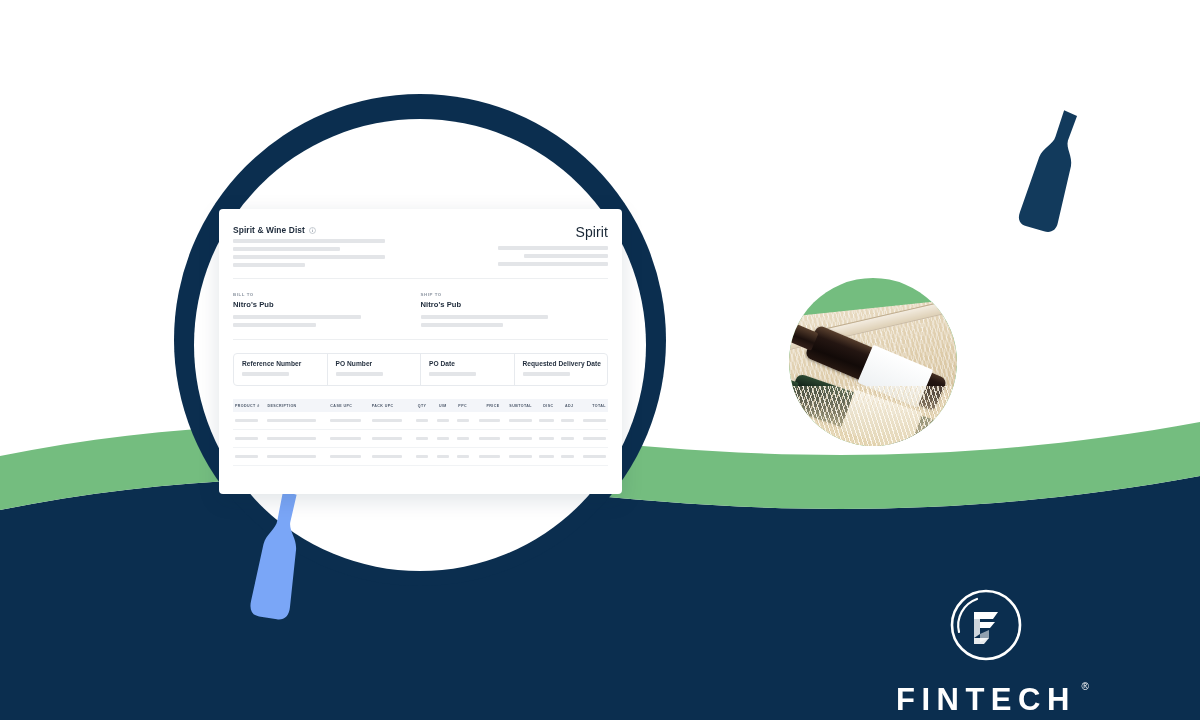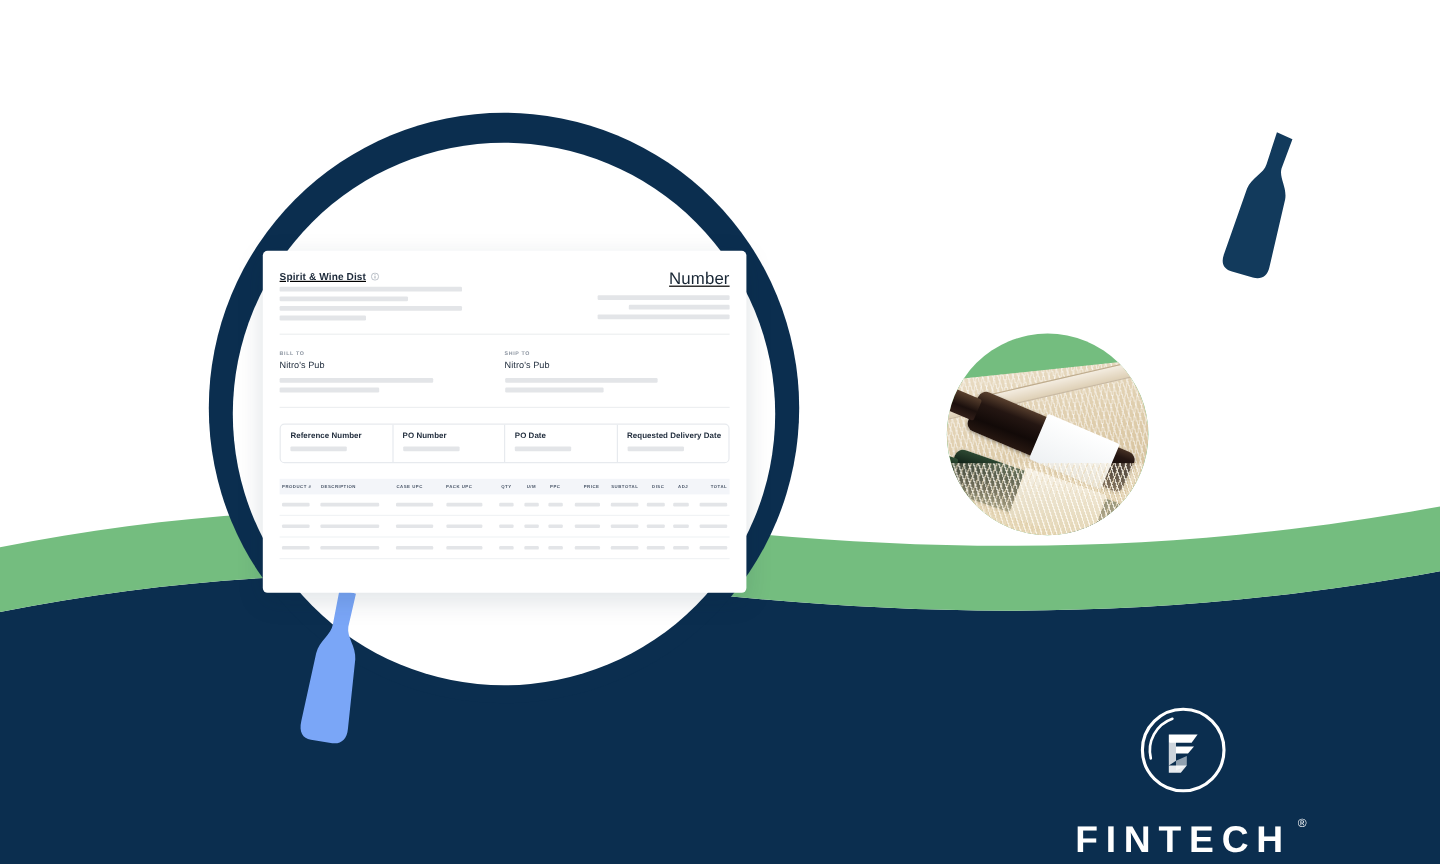--- a/index.html
+++ b/index.html
@@ -137,21 +137,21 @@
     position: absolute;
     left: 219px; top: 209px;
     width: 403px; height: 285px;
     background: #ffffff;
     border-radius: 4px;
     box-shadow: 0 6px 22px rgba(10,35,60,0.13);
     overflow: hidden;
     padding: 16px 14px 0 14px;
   }
 
-  .inv-head { display: flex; justify-content: space-between; align-items: flex-start; text-decoration: underline; }
+  .inv-head { display: flex; justify-content: space-between; align-items: flex-start; }
   .inv-company {
     display: flex; align-items: center; gap: 4px;
     font-size: 8.4px; font-weight: 700; color: #1d2a3a; letter-spacing: 0.1px;
   }
   .info-icon { display: inline-flex; }
   .skel {
     background: #e3e5e8;
     border-radius: 1px;
     height: 4px;
     margin-top: 4px;
@@ -166,21 +166,21 @@
 
   .divider { height: 1px; background: #edeff1; margin: 11px 0 0 0; }
 
   .parties { display: flex; margin-top: 13px; }
   .party { width: 50%; }
   .party-label {
     font-size: 4.4px; font-weight: 700; color: #8b94a0;
     letter-spacing: 0.55px; text-transform: uppercase;
   }
   .party-name {
-    font-size: 7.6px; font-weight: 400; color: #1d2a3a;
+    font-size: 7.6px; font-weight: 700; color: #1d2a3a;
     margin-top: 3px; letter-spacing: 0.05px;
   }
 
   .ref-box {
     margin-top: 13px;
     border: 1px solid #e7eaee;
     border-radius: 4px;
     display: flex;
     height: 33px;
   }
@@ -318,21 +318,21 @@
             </svg>
           </span>
         </div>
         <div class="skel" style="width:88%"></div>
         <div class="skel" style="width:62%"></div>
         <div class="skel" style="width:88%"></div>
         <div class="skel" style="width:42%"></div>
       </div>
 
       <div class="inv-head-right">
-        <div class="inv-title">Number</div>
+        <div class="inv-title">Spirit</div>
         <div class="skel" style="width:86%;margin-top:7px"></div>
         <div class="skel" style="width:66%"></div>
         <div class="skel" style="width:86%"></div>
       </div>
     </div>
 
     <div class="divider"></div>
 
     <div class="parties">
       <div class="party">

